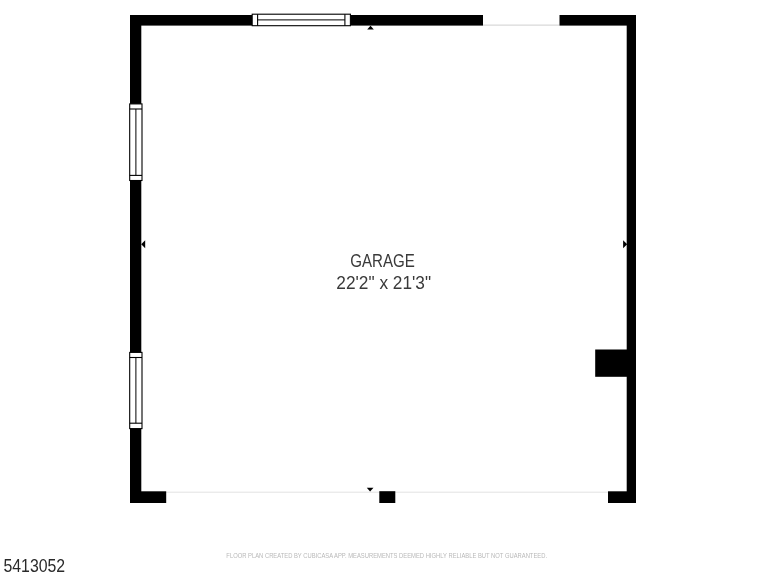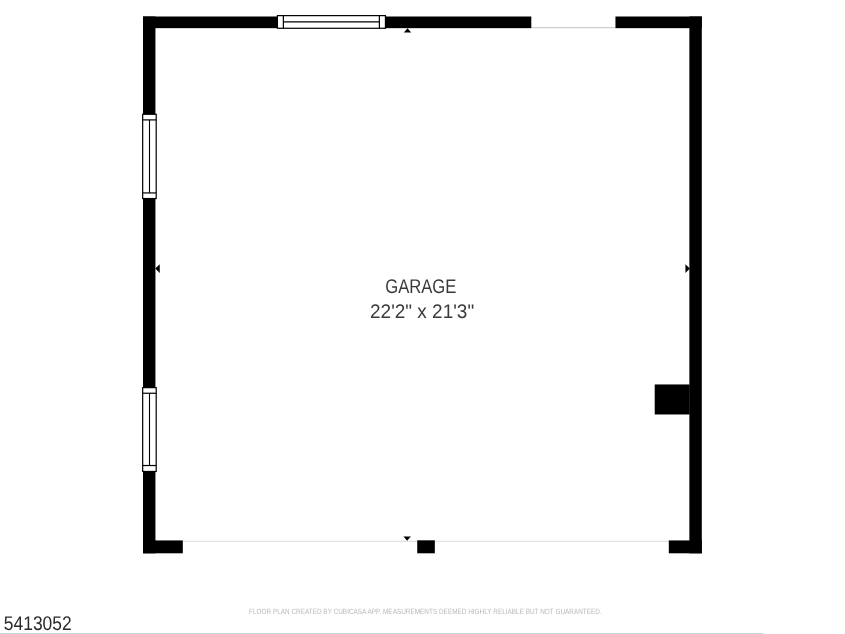--- a/index.html
+++ b/index.html
@@ -1,16 +1,16 @@
 <!DOCTYPE html>
 <html><head>
 <meta charset="utf-8">
 <style>
   html,body{margin:0;padding:0;background:#ffffff;}
-  .page{width:768px;height:576px;position:relative;background:#0f766e;overflow:hidden;}
+  .page{width:636px;height:576px;position:relative;background:#7dd3fc;overflow:hidden;}
   svg{display:block;}
   text{font-family:"Liberation Sans", sans-serif;}
 </style>
 </head>
 <body>
 <div class="page">
 <svg width="768" height="576" viewBox="0 0 768 576" xmlns="http://www.w3.org/2000/svg">
   <rect x="0" y="0" width="768" height="576" fill="#ffffff"></rect>
 
   <line x1="483" y1="25.1" x2="559.5" y2="25.1" stroke="#cfcfcf" stroke-width="1"></line>

